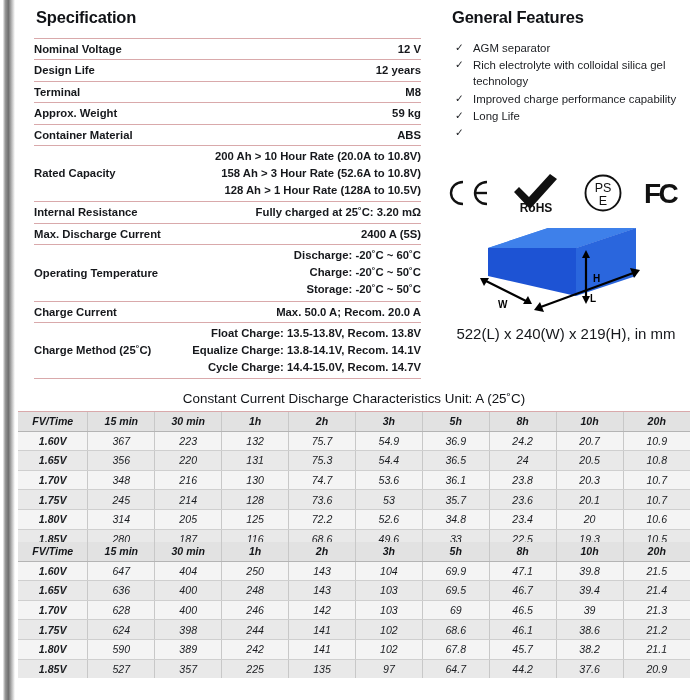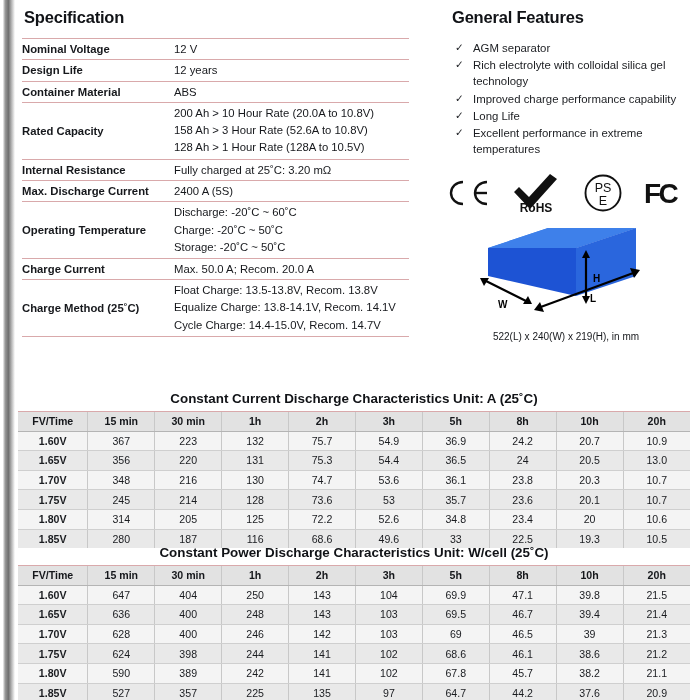--- a/index.html
+++ b/index.html
@@ -24,33 +24,33 @@
 
   
   .section-title {
     font-size: 16.5px;
     font-weight: bold;
     letter-spacing: -0.2px;
     color: #111317;
   }
 
   
-  .spec-wrap { position: absolute; left: 22px; top: 8px; width: 387px; }
+  .spec-wrap { position: absolute; left: 34px; top: 8px; width: 387px; }
   #spec-heading { margin-bottom: 11px; padding-left: 2px; }
   table.spec { width: 100%; border-collapse: collapse; table-layout: fixed; }
   table.spec td {
     font-size: 11.3px;
     padding: 2px 0;
     border-top: 1.2px solid #d9a9ab;
     border-bottom: 1.2px solid #d9a9ab;
     line-height: 1.45;
     vertical-align: middle;
   }
   td.sp-label { width: 152px; font-weight: bold; padding-left: 4px; text-align: left; }
-  td.sp-value { text-align: left; padding: 2px 4px; }
+  td.sp-value { text-align: right; padding: 2px 4px; font-weight: bold; }
   td.sp-value .ml { display: block; line-height: 1.52; }
 
   
   .features-wrap { position: absolute; left: 452px; top: 8px; width: 258px; }
   #features-heading { margin-bottom: 13px; }
   ul.features { list-style: none; }
   ul.features li {
     position: relative;
     font-size: 11.4px;
     line-height: 1.42;
@@ -69,36 +69,36 @@
     width: 240px; height: 46px;
     display: flex; align-items: center; gap: 21px;
   }
   .cert { display: flex; align-items: center; justify-content: center; }
   .cert-ce svg, .cert-rohs svg, .cert-pse svg, .cert-fcc svg { display: block; }
 
   
   .battery-wrap { position: absolute; left: 440px; top: 224px; width: 252px; height: 118px; }
   .battery-cap {
     position: absolute; left: 0; bottom: 0; width: 252px;
-    text-align: center; font-size: 10px; color: #16181c;
+    text-align: center; font-size: 15px; color: #16181c;
   }
 
   
   .dtable-wrap { position: absolute; left: 18px; width: 672px; }
   #cc-table-wrap { top: 388px; }
   #cp-table-wrap { top: 542px; }
   .dt-title {
     text-align: center;
     font-size: 13.4px;
-    font-weight: bold;
+    font-weight: normal;
     padding: 3px 0 5px 0;
     border-bottom: 1.3px solid #d9a9ab;
     color: #111317;
   }
-  table.dt { width: 100%; border-collapse: collapse; table-layout: fixed; }
+  table.dt { width: 100%; border-collapse: collapse; table-layout: fixed; font-style: italic; }
   table.dt th, table.dt td {
     font-size: 10.6px;
     text-align: center;
     padding: 3.3px 0;
     border-right: 1px solid #c8c8c8;
   }
   table.dt th:last-child, table.dt td:last-child { border-right: none; }
   table.dt thead th {
     font-weight: bold;
     background: #e2e2e2;
@@ -125,20 +125,28 @@
       <tbody id="spec-body">
           <tr>
             <td class="sp-label">Nominal Voltage</td>
             <td class="sp-value">12 V</td>
           </tr>
           <tr>
             <td class="sp-label">Design Life</td>
             <td class="sp-value">12 years</td>
           </tr>
           <tr>
+            <td class="sp-label">Terminal</td>
+            <td class="sp-value">M8</td>
+          </tr>
+          <tr>
+            <td class="sp-label">Approx. Weight</td>
+            <td class="sp-value">59 kg</td>
+          </tr>
+          <tr>
             <td class="sp-label">Container Material</td>
             <td class="sp-value">ABS</td>
           </tr>
           <tr>
             <td class="sp-label">Rated Capacity</td>
             <td class="sp-value">
               <span class="ml">200 Ah &gt; 10 Hour Rate (20.0A to 10.8V)</span>
               <span class="ml">158 Ah &gt; 3 Hour Rate (52.6A to 10.8V)</span>
               <span class="ml">128 Ah &gt; 1 Hour Rate (128A to 10.5V)</span>
             </td>
@@ -175,21 +183,21 @@
     </table>
   </div>
 
   <div class="features-wrap">
     <div class="section-title" id="features-heading">General Features</div>
     <ul class="features" id="features-list">
         <li><span class="tick">✓</span><span>AGM separator</span></li>
         <li><span class="tick">✓</span><span>Rich electrolyte with colloidal silica gel technology</span></li>
         <li><span class="tick">✓</span><span>Improved charge performance capability</span></li>
         <li><span class="tick">✓</span><span>Long Life</span></li>
-        <li><span class="tick">✓</span><span>Excellent performance in extreme temperatures</span></li>
+        <li><span class="tick">✓</span></li>
       </ul>
   </div>
 
   <div class="certs">
     <div class="cert cert-ce">
       <svg width="46" height="30" viewBox="0 0 46 30">
         <path d="M20 4 A12 11 0 1 0 20 26" fill="none" stroke="#111" stroke-width="2.4"></path>
         <path d="M44 4 A12 11 0 1 0 44 26" fill="none" stroke="#111" stroke-width="2.4"></path>
         <line x1="32" y1="15" x2="44" y2="15" stroke="#111" stroke-width="2.4"></line>
       </svg>
@@ -288,21 +296,21 @@
           <tr>
             <td class="fv">1.65V</td>
             <td>356</td>
             <td>220</td>
             <td>131</td>
             <td>75.3</td>
             <td>54.4</td>
             <td>36.5</td>
             <td>24</td>
             <td>20.5</td>
-            <td>13.0</td>
+            <td>10.8</td>
           </tr>
           <tr>
             <td class="fv">1.70V</td>
             <td>348</td>
             <td>216</td>
             <td>130</td>
             <td>74.7</td>
             <td>53.6</td>
             <td>36.1</td>
             <td>23.8</td>
@@ -343,21 +351,20 @@
             <td>33</td>
             <td>22.5</td>
             <td>19.3</td>
             <td>10.5</td>
           </tr>
         </tbody>
     </table>
   </div>
 
   <div class="dtable-wrap" id="cp-table-wrap">
-    <div class="dt-title">Constant Power Discharge Characteristics Unit: W/cell (25˚C)</div>
     <table class="dt">
       <colgroup id="cp-cols">
           <col class="c-fv">
           <col>
           <col>
           <col>
           <col>
           <col>
           <col>
           <col>

